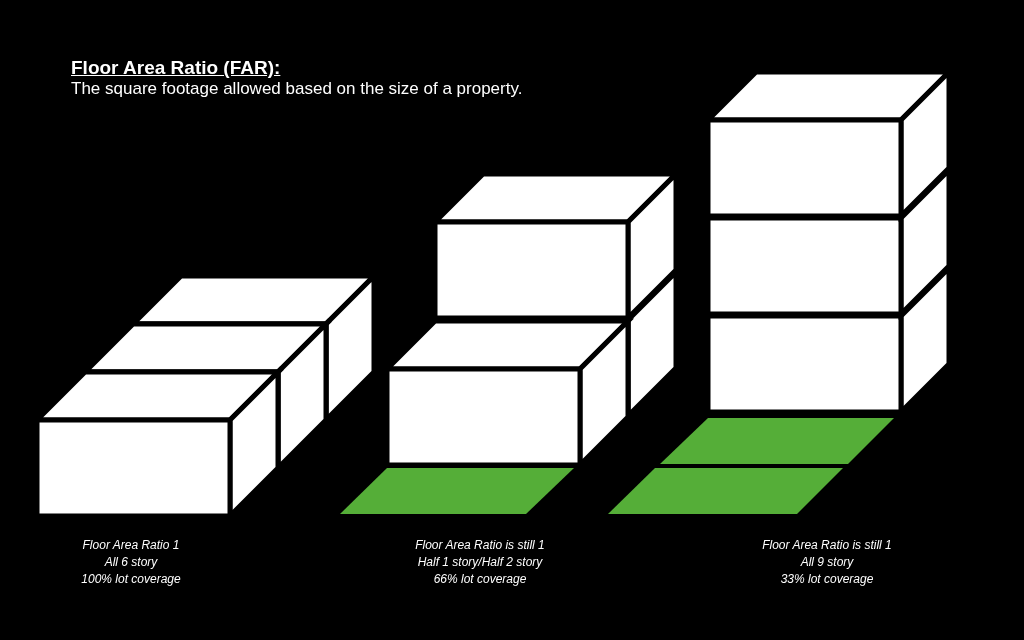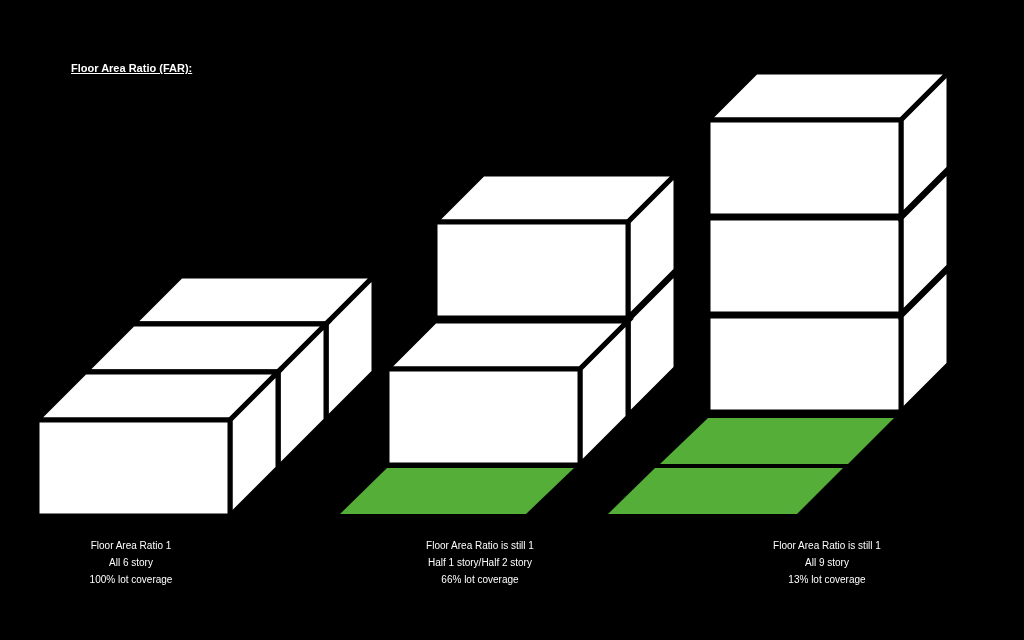--- a/index.html
+++ b/index.html
@@ -1,28 +1,29 @@
 <!DOCTYPE html>
 <html><head>
   <meta charset="utf-8">
   <style>
     html, body { margin: 0; padding: 0; background: #000; }
     body { width: 1024px; height: 640px; position: relative; overflow: hidden; font-family: "Liberation Sans", sans-serif; color: #fff; }
     .title-block { position: absolute; left: 71px; top: 58px; }
-    .title { font-size: 11px; font-weight: bold; text-decoration: underline; line-height: 20px; }
+    .title { font-size: 19px; font-weight: bold; text-decoration: underline; line-height: 20px; }
     .subtitle { font-size: 17px; line-height: 22px; }
     svg.diagram { position: absolute; left: 0; top: 0; }
-    .caption { position: absolute; top: 537px; width: 240px; text-align: center; font-size: 10px; line-height: 17px; }
+    .caption { position: absolute; top: 537px; width: 240px; text-align: center; font-size: 12px; line-height: 17px; font-style: italic; }
     .caption div { white-space: nowrap; }
   </style>
 </head>
 <body>
 
 <div class="title-block">
   <div class="title">Floor Area Ratio (FAR):</div>
+  <div class="subtitle">The square footage allowed based on the size of a property.</div>
 </div>
 
 <svg class="diagram" width="1024" height="640" viewBox="0 0 1024 640" xmlns="http://www.w3.org/2000/svg">
   <g id="g0">
       <g>
         <polygon points="133,324 181,276 374,276 326,324" fill="#FFFFFF" stroke="#000000" stroke-width="5" stroke-linejoin="miter"></polygon>
         <polygon points="326,324 374,276 374,372 326,420" fill="#FFFFFF" stroke="#000000" stroke-width="5" stroke-linejoin="miter"></polygon>
         <polygon points="133,324 326,324 326,420 133,420" fill="#FFFFFF" stroke="#000000" stroke-width="5" stroke-linejoin="miter"></polygon>
       </g>
       <g>
@@ -81,14 +82,14 @@
   <div>100% lot coverage</div>
 </div>
 <div class="caption" id="cap1" style="left: 360px;">
   <div>Floor Area Ratio is still 1</div>
   <div>Half 1 story/Half 2 story</div>
   <div>66% lot coverage</div>
 </div>
 <div class="caption" id="cap2" style="left: 707px;">
   <div>Floor Area Ratio is still 1</div>
   <div>All 9 story</div>
-  <div>13% lot coverage</div>
+  <div>33% lot coverage</div>
 </div>
 
 </body></html>

